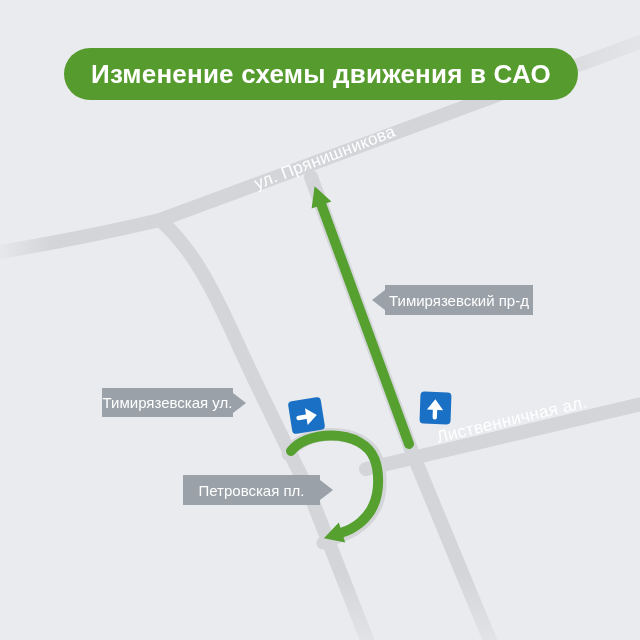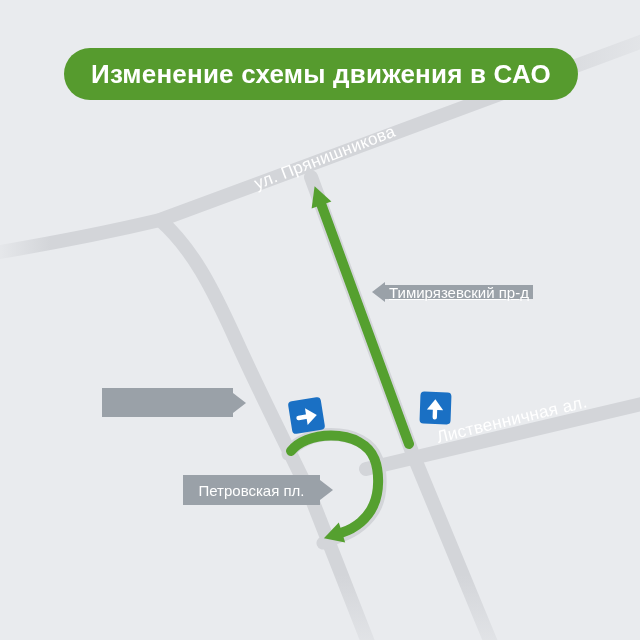--- a/index.html
+++ b/index.html
@@ -33,21 +33,21 @@
 
   
   .callout{
     position:absolute;background:#9aa1a8;color:#ffffff;
     display:flex;align-items:center;justify-content:center;
     font-size:15px;white-space:nowrap;z-index:5;
   }
   .callout .tip{position:absolute;width:0;height:0;top:50%;transform:translateY(-50%);}
   .callout .tip-left{right:100%;border-top:10px solid transparent;border-bottom:10px solid transparent;border-right:13px solid #9aa1a8;}
   .callout .tip-right{left:100%;border-top:10px solid transparent;border-bottom:10px solid transparent;border-left:13px solid #9aa1a8;}
-  .callout-timiryazevsky{left:385px;top:285px;width:148px;height:14px;text-decoration:underline;}
+  .callout-timiryazevsky{left:385px;top:285px;width:148px;height:30px;}
   .callout-timiryazevskaya{left:102px;top:388px;width:131px;height:29px;}
   .callout-petrovskaya{left:183px;top:475px;width:137px;height:30px;}
 
   
   .sign{
     position:absolute;background:#1a70c4;border-radius:4px;
     display:flex;align-items:center;justify-content:center;z-index:5;
   }
   .sign-right{left:290px;top:399px;width:33px;height:33px;transform:rotate(-9deg);}
   .sign-up{left:420px;top:392px;width:31px;height:32px;transform:rotate(2deg);}
@@ -105,20 +105,21 @@
   </div>
 
   <div class="street-name street-pryanishnikova">ул. Прянишникова</div>
   <div class="street-name street-listvennichnaya">Лиственничная ал.</div>
 
   <div class="callout callout-timiryazevsky">
     <span class="tip tip-left"></span>
     <span>Тимирязевский пр-д</span>
   </div>
   <div class="callout callout-timiryazevskaya">
+    <span>Тимирязевская ул.</span>
     <span class="tip tip-right"></span>
   </div>
   <div class="callout callout-petrovskaya">
     <span>Петровская пл.</span>
     <span class="tip tip-right"></span>
   </div>
 
   <div class="sign sign-right">
     <svg width="26" height="26" viewBox="0 0 24 24">
       <path d="M4 12.6 H12" stroke="#ffffff" stroke-width="4.2" stroke-linecap="round" fill="none"></path>

